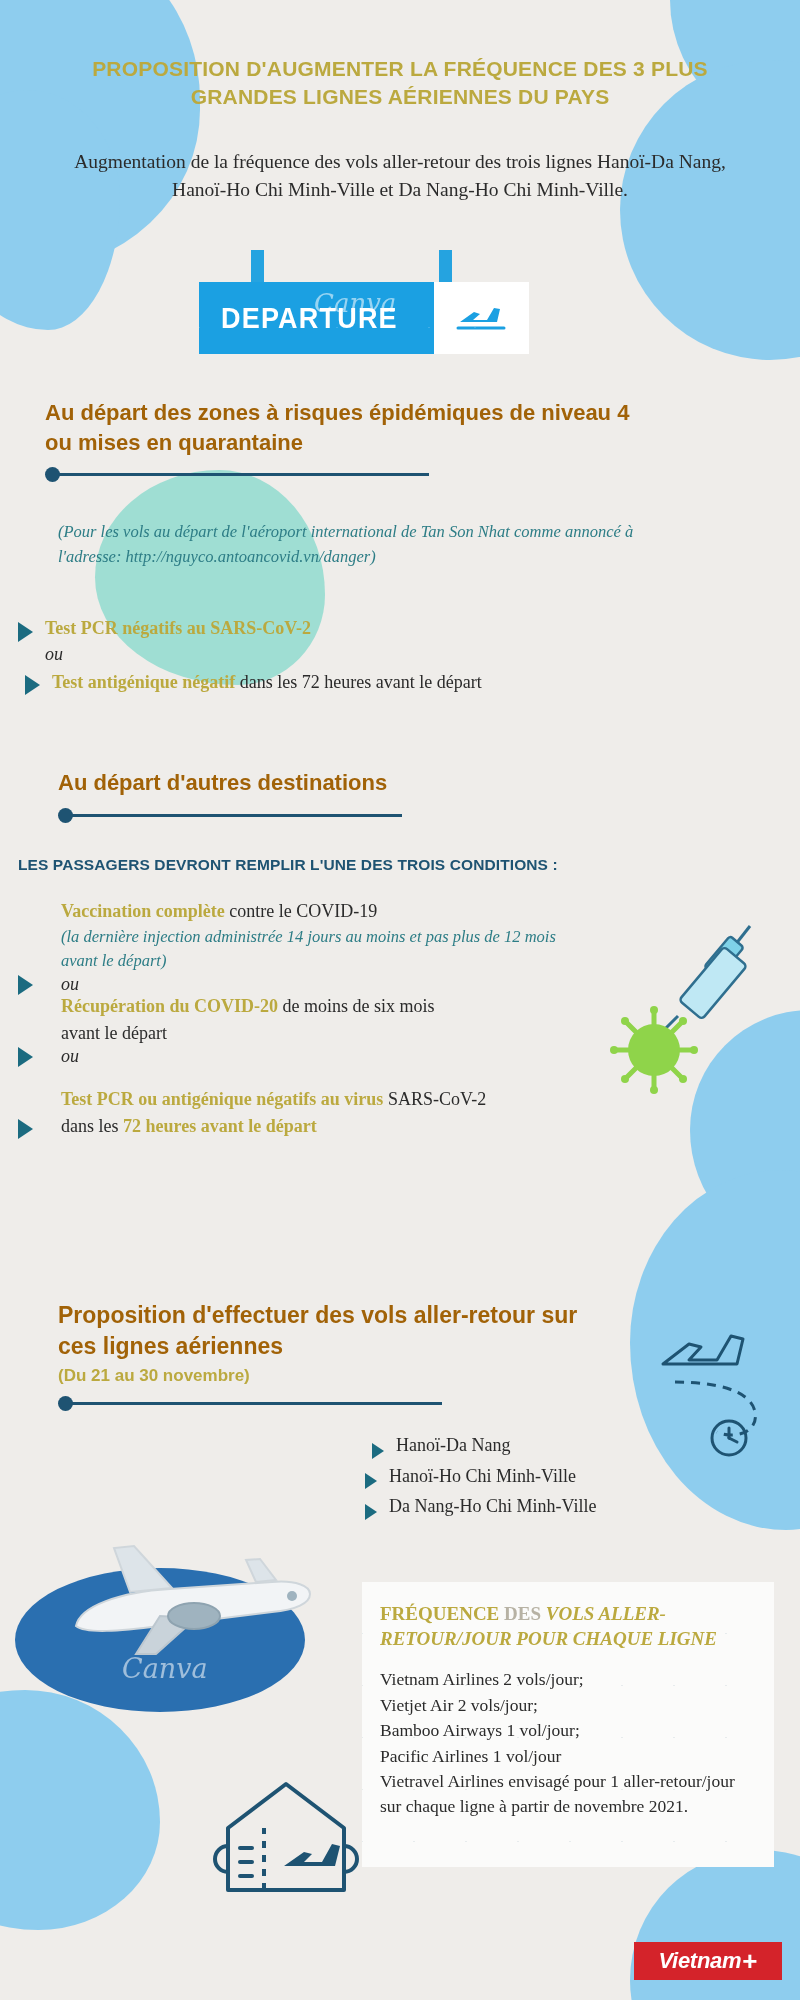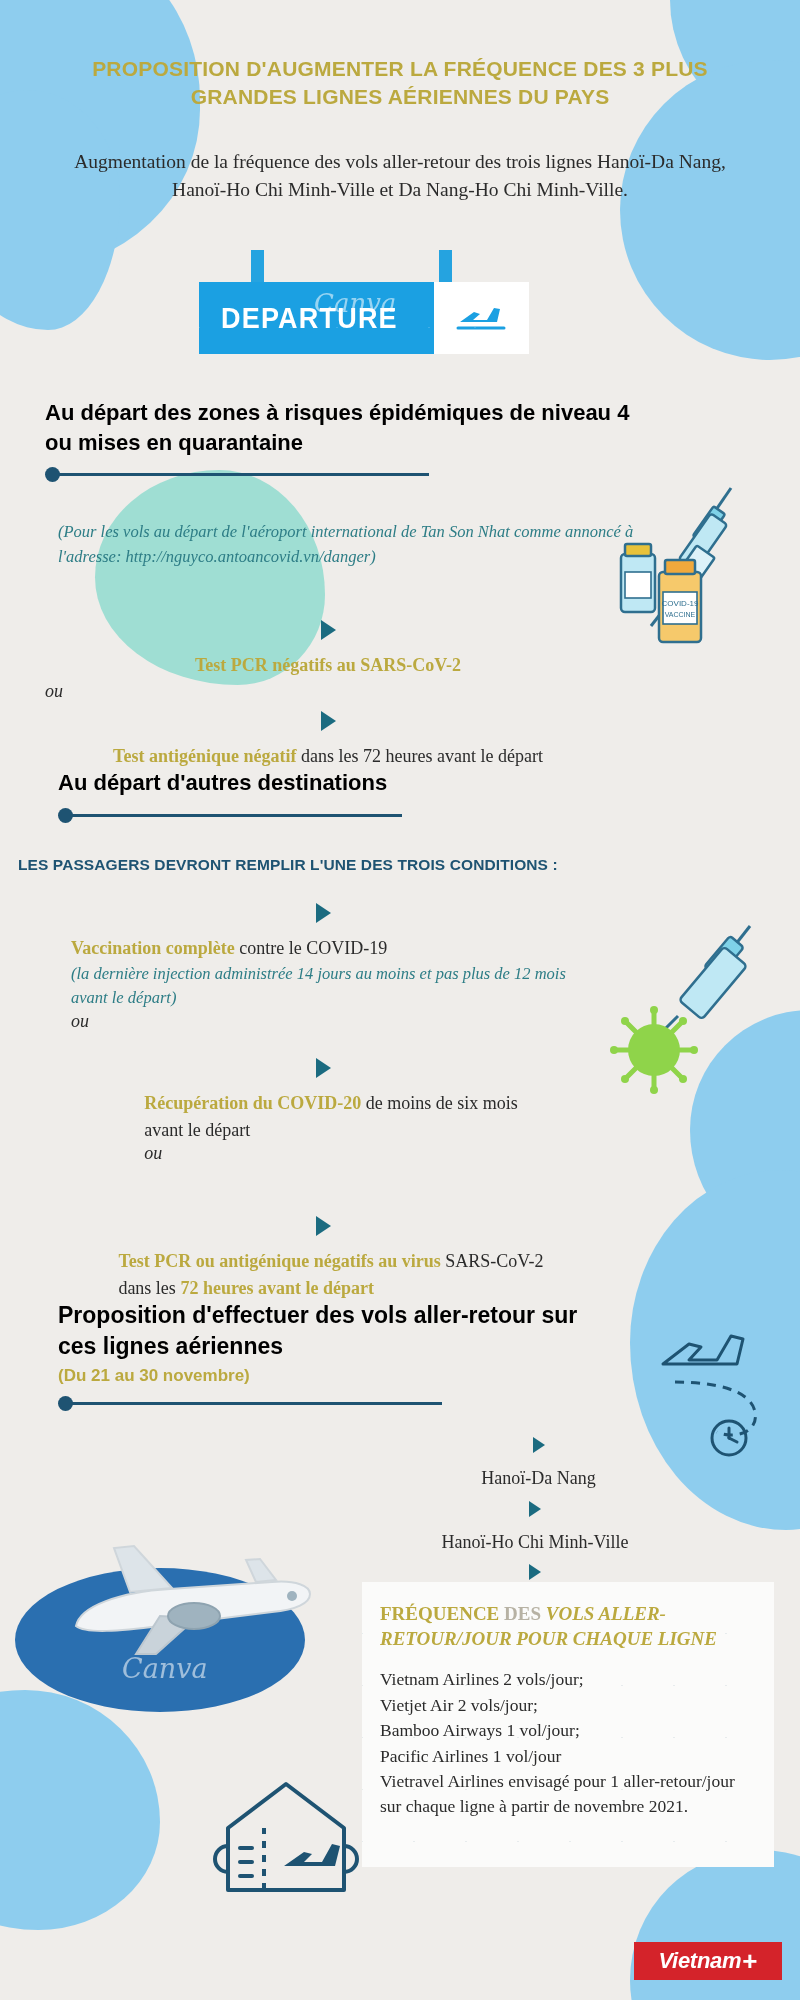--- a/index.html
+++ b/index.html
@@ -75,21 +75,21 @@
     font-family: "Liberation Serif", serif;
     font-size: 19.5px;
     color: #2b2b2b;
     text-align: center;
     line-height: 1.42;
   }
   h2.head {
     font-family: "Liberation Sans", sans-serif;
     font-weight: bold;
     font-size: 22px;
-    color: #000000;
+    color: #a16207;
     line-height: 1.35;
   }
   .subhead-gold {
     font-family: "Liberation Sans", sans-serif;
     font-weight: bold;
     font-size: 17px;
     color: #bba93f;
   }
   .rule { display: flex; align-items: center; margin-top: 10px; }
   .rule .dot {
@@ -106,21 +106,21 @@
   }
   .body-txt {
     font-family: "Liberation Serif", serif;
     font-size: 18px;
     color: #2b2b2b;
     line-height: 1.48;
   }
   .gold { color: #bba93f; font-weight: bold; }
   .ou { font-family: "Liberation Serif", serif; font-size: 18px; color: #2b2b2b; font-style: italic; }
 
-  .bullet-row { display: flex; align-items: center; gap: 12px; flex-direction: column; }
+  .bullet-row { display: flex; align-items: flex-end; gap: 12px; }
   .tri {
     width: 0; height: 0; flex: none;
     border-left: 15px solid #1b6b80;
     border-top: 10px solid transparent;
     border-bottom: 10px solid transparent;
     margin-top: 5px;
   }
   .tri.sm {
     border-left: 12px solid #1b6b80;
     border-top: 8px solid transparent;
@@ -258,59 +258,34 @@
   </div>
 
   <div class="sec" style="left:45px; top:398px; width:600px;">
     <h2 class="head">Au départ des zones à risques épidémiques de niveau 4 ou mises en quarantaine</h2>
     <div class="rule">
       <div class="dot"></div>
       <div class="line" style="width:370px;"></div>
     </div>
   </div>
 
-  <div class="sec" style="left:605px; top:480px;">
-    <svg width="165" height="185" viewBox="0 0 165 185">
-
-      <g>
-        <line x1="126" y1="8" x2="104" y2="40" stroke="#2f6f8f" stroke-width="3"></line>
-        <rect x="86" y="38" width="36" height="14" rx="2" fill="#7fd2e8" stroke="#2f6f8f" stroke-width="2.5" transform="rotate(-55 104 45)"></rect>
-        <rect x="70" y="52" width="56" height="20" rx="3" fill="#bfe8f4" stroke="#2f6f8f" stroke-width="2.5" transform="rotate(-55 98 62)"></rect>
-        <rect x="52" y="86" width="62" height="22" rx="2" fill="#ddf2f9" stroke="#2f6f8f" stroke-width="2.5" transform="rotate(-55 83 97)"></rect>
-        <line x1="60" y1="128" x2="46" y2="146" stroke="#2f6f8f" stroke-width="3"></line>
-      </g>
-
-      <g>
-        <rect x="16" y="74" width="34" height="58" rx="4" fill="#bfe8f4" stroke="#2f6f8f" stroke-width="2.5"></rect>
-        <rect x="20" y="64" width="26" height="12" rx="2" fill="#e8c23a" stroke="#2f6f8f" stroke-width="2.5"></rect>
-        <rect x="20" y="92" width="26" height="26" fill="#ffffff" stroke="#2f6f8f" stroke-width="1.6"></rect>
-      </g>
-      <g>
-        <rect x="54" y="92" width="42" height="70" rx="4" fill="#f6c96b" stroke="#2f6f8f" stroke-width="2.5"></rect>
-        <rect x="60" y="80" width="30" height="14" rx="2" fill="#f0a93c" stroke="#2f6f8f" stroke-width="2.5"></rect>
-        <rect x="58" y="112" width="34" height="32" fill="#ffffff" stroke="#2f6f8f" stroke-width="1.6"></rect>
-        <text x="75" y="126" font-family="Liberation Sans, sans-serif" font-size="8" fill="#2f6f8f" text-anchor="middle">COVID-19</text>
-        <text x="75" y="137" font-family="Liberation Sans, sans-serif" font-size="7" fill="#2f6f8f" text-anchor="middle">VACCINE</text>
-      </g>
-    </svg>
-  </div>
 
   <div class="sec" style="left:58px; top:520px; width:580px;">
     <div class="ital">(Pour les vols au départ de l'aéroport international de Tan Son Nhat comme annoncé à l'adresse: http://nguyco.antoancovid.vn/danger)</div>
   </div>
 
   <div class="sec" style="left:18px; top:615px; width:620px;">
     <div class="bullet-row">
       <div class="tri"></div>
       <div class="body-txt">
         <span class="gold">Test PCR négatifs au SARS-CoV-2</span>
       </div>
     </div>
     <div class="ou" style="margin-left:27px; margin-top:2px;">ou</div>
-    <div class="bullet-row" style="margin-top:4px;">
+    <div class="bullet-row" style="margin-top:4px;margin-left:7px;">
       <div class="tri"></div>
       <div class="body-txt">
         <span class="gold">Test antigénique négatif</span><span> dans les 72 heures avant le départ</span>
       </div>
     </div>
   </div>
 
   <div class="sec" style="left:58px; top:768px; width:600px;">
     <h2 class="head">Au départ d'autres destinations</h2>
     <div class="rule">

